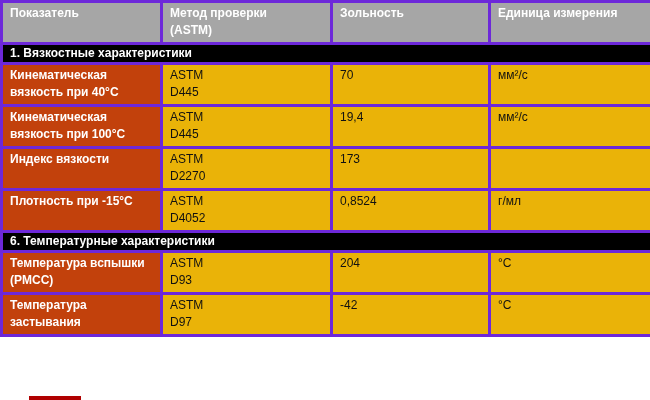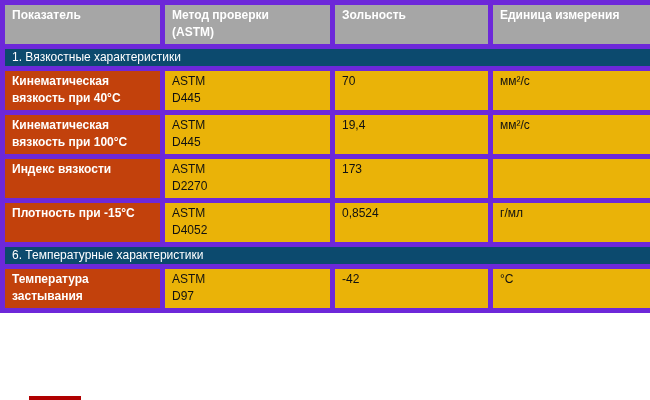--- a/index.html
+++ b/index.html
@@ -18,39 +18,39 @@
     border-collapse: collapse;
     table-layout: fixed;
     width: 650px;
     border: 2px solid #1a1a1a;
   }
   col.c1 { width: 160px; }
   col.c2 { width: 170px; }
   col.c3 { width: 158px; }
   col.c4 { width: 162px; }
   th, td {
-    border: 5px solid #6d28d9;
+    border: 3px solid #6d28d9;
     vertical-align: top;
     text-align: left;
     padding: 2px 7px 3px 7px;
     font-size: 12px;
     line-height: 17px;
     overflow: hidden;
   }
   th {
     background: #a6a6a6;
     color: #ffffff;
     font-weight: bold;
     white-space: pre-line;
     height: 33px;
   }
   td.section-title {
-    background: #0c4a6e;
+    background: #000000;
     color: #ffffff;
-    font-weight: normal;
+    font-weight: bold;
     padding-top: 1px;
     padding-bottom: 1px;
     line-height: 15px;
   }
   td.label-cell {
     background: #c2410c;
     color: #ffffff;
     font-weight: bold;
     white-space: pre-line;
   }
@@ -119,20 +119,28 @@
         <td class="label-cell">Плотность при -15°C</td>
         <td class="data-cell">ASTM
 D4052</td>
         <td class="data-cell">0,8524</td>
         <td class="data-cell">г/мл</td>
       </tr>
       <tr>
         <td colspan="4" class="section-title">6. Температурные характеристики</td>
       </tr>
       <tr class="data-row">
+        <td class="label-cell">Температура вспышки
+(PMCC)</td>
+        <td class="data-cell">ASTM
+D93</td>
+        <td class="data-cell">204</td>
+        <td class="data-cell">°C</td>
+      </tr>
+      <tr class="data-row">
         <td class="label-cell">Температура
 застывания</td>
         <td class="data-cell">ASTM
 D97</td>
         <td class="data-cell">-42</td>
         <td class="data-cell">°C</td>
       </tr>
     </tbody>
 </table>
 

